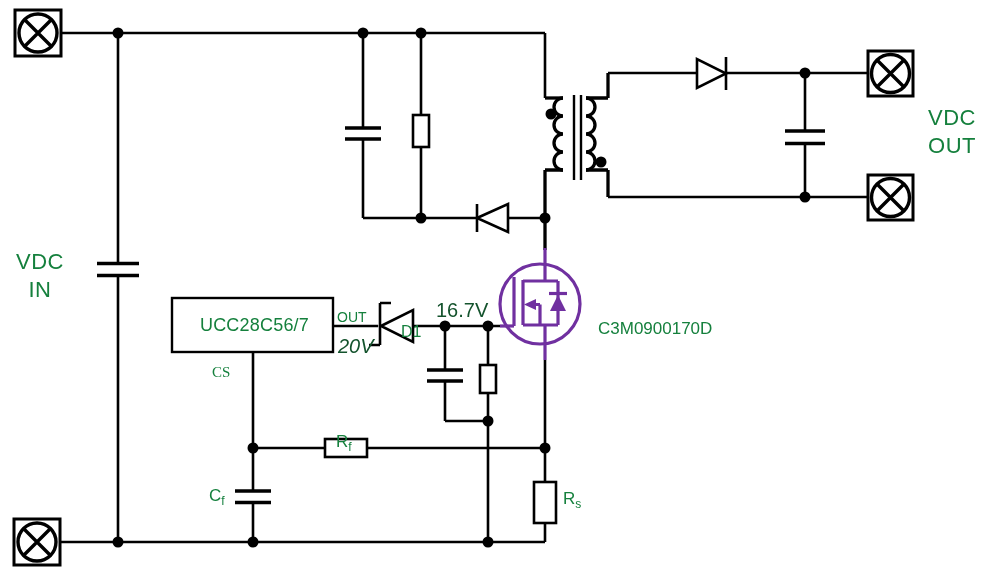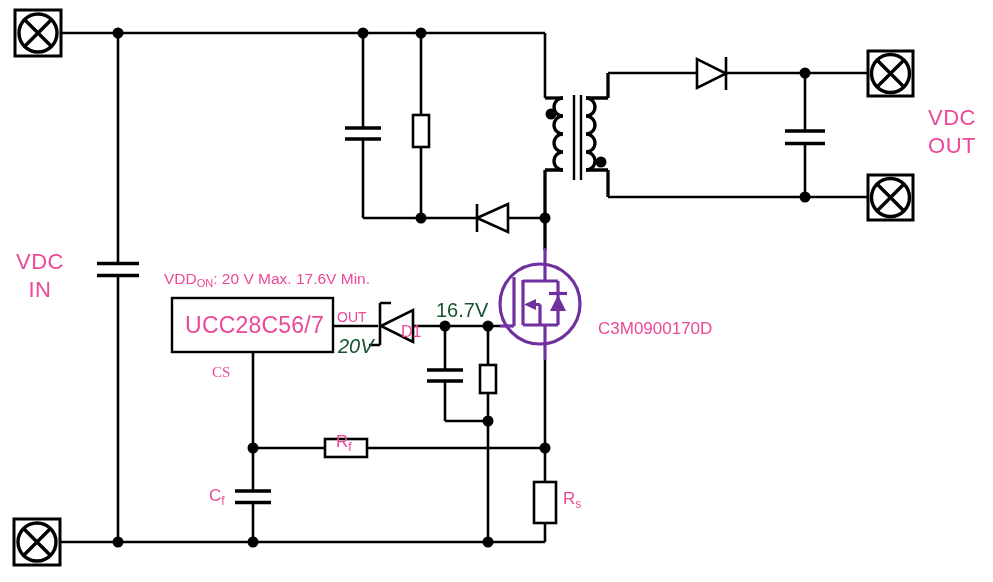--- a/index.html
+++ b/index.html
@@ -1,29 +1,29 @@
 <!DOCTYPE html>
 <html><head>
 <meta charset="utf-8">
 <style>
   html,body{margin:0;padding:0;background:#fff;}
   .canvas{
     position:relative;width:993px;height:582px;background:#ffffff;
     font-family:"Liberation Sans",sans-serif;overflow:hidden;color:#111;
   }
   .canvas svg{position:absolute;left:0;top:0;}
-  .lbl{position:absolute;white-space:nowrap;color:#ec4899;}
+  .lbl{position:absolute;white-space:nowrap;color:#15803d;}
   .lbl.red{color:#14532d;}
   .vdc{font-size:22px;line-height:28px;text-align:center;letter-spacing:.5px;}
   .vddnote{font-size:15.5px;}
   .vddnote .subsc{font-size:11px;vertical-align:-3px;}
   .chipname{
     position:absolute;left:172px;top:298px;width:165px;height:54px;
     display:flex;align-items:center;justify-content:center;
-    font-size:23px;letter-spacing:.2px;
+    font-size:18px;letter-spacing:.2px;
   }
   .pinlbl{font-size:14px;}
   .cslbl{font-size:15px;}
   .voltbig{font-size:20px;}
   .reflbl{font-size:16px;margin-top:38px;}
   .partlbl{font-size:17px;}
   .rclbl{font-size:17px;}
   .rclbl .subsc{font-size:12px;vertical-align:-4px;}
 </style>
 </head>
@@ -192,21 +192,20 @@
   <div class="lbl vdc" style="left:12px;top:248px;width:56px;">
     <div>VDC</div>
     <div>IN</div>
   </div>
 
   <div class="lbl vdc" style="left:923px;top:104px;width:58px;">
     <div>VDC</div>
     <div>OUT</div>
   </div>
 
-  <div class="lbl vddnote" style="left:164px;top:270px;"><span>VDD</span><span class="subsc">ON</span><span>: 20 V Max. 17.6V Min.</span></div>
 
   <div class="chipname lbl">UCC28C56/7</div>
 
   <div class="lbl pinlbl" style="left:337px;top:309px;">OUT</div>
   <div class="lbl voltbig red" style="left:338px;top:335px;font-style:italic;">20V</div>
   <div class="lbl reflbl" style="left:401px;top:285px;">D1</div>
   <div class="lbl voltbig red" style="left:436px;top:299px;">16.7V</div>
   <div class="lbl partlbl" style="left:598px;top:296px;margin-top:23px;">C3M0900170D</div>
   <div class="lbl cslbl" style="left:212px;top:364px;font-family:Liberation Serif, serif;">CS</div>
 

